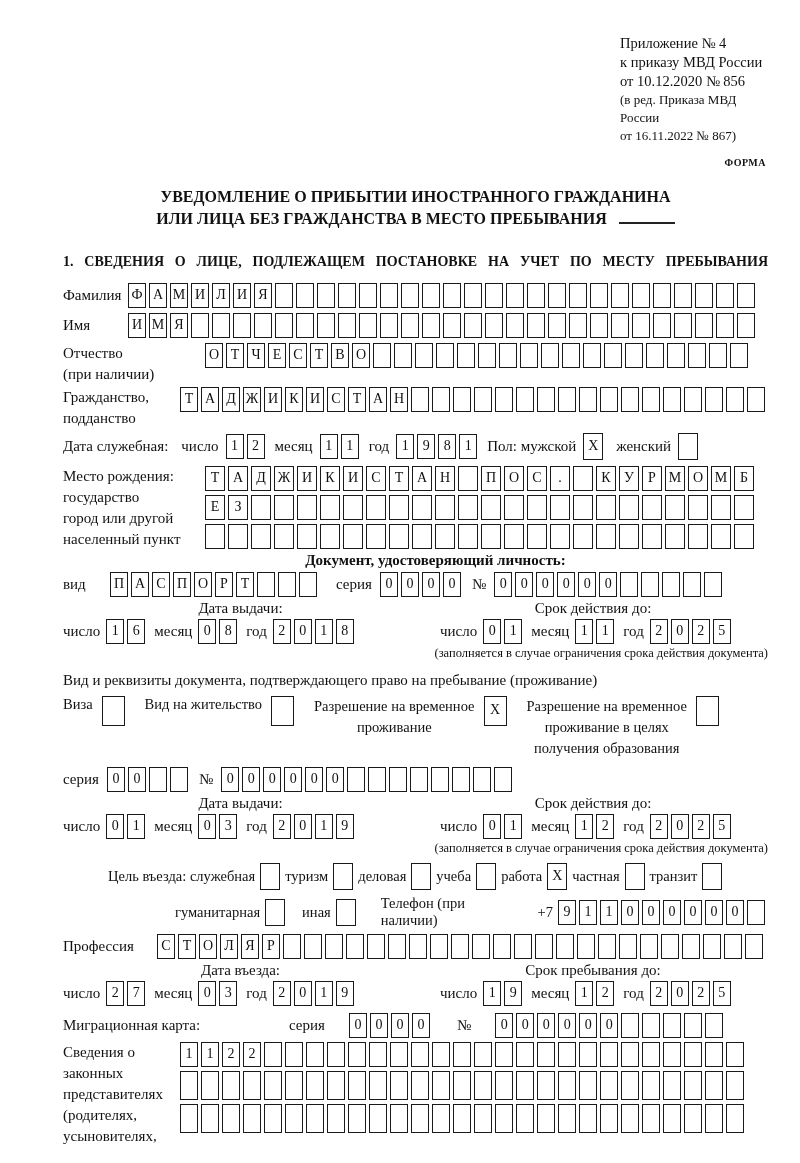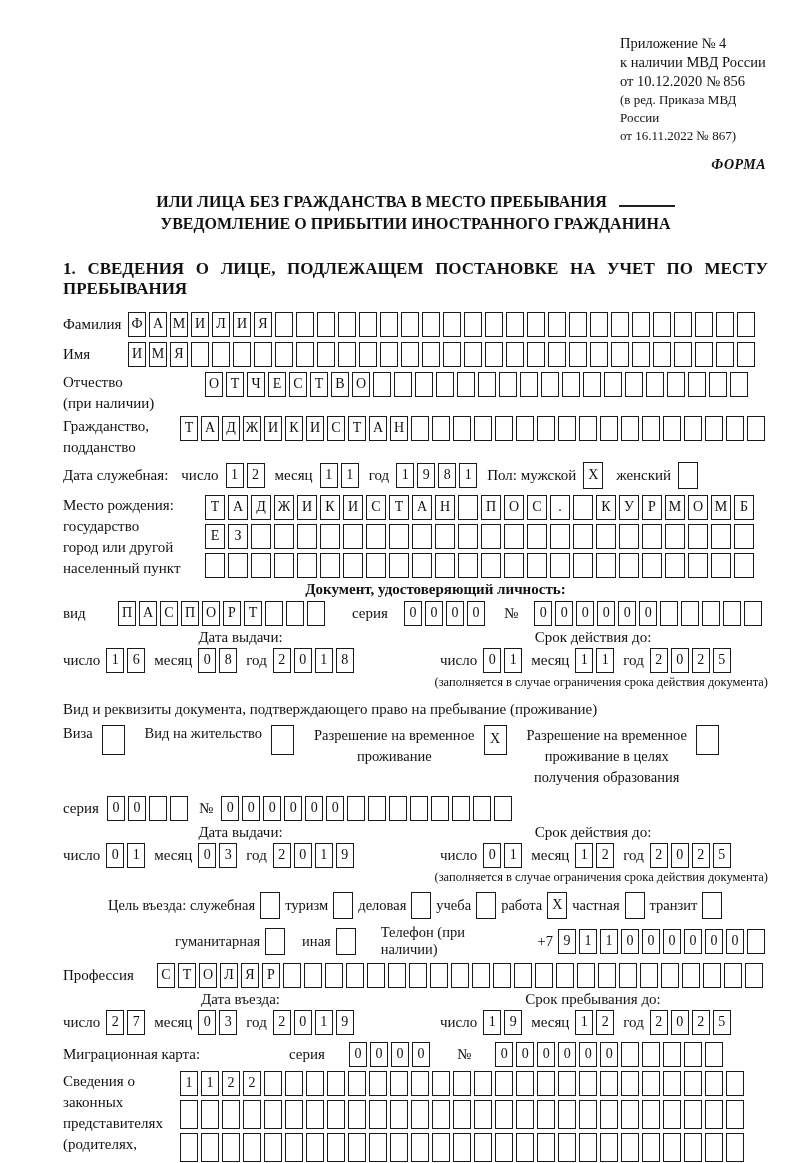--- a/index.html
+++ b/index.html
@@ -5,25 +5,25 @@
   html,body{margin:0;padding:0;background:#fff;}
   body{
     width:800px;height:1163px;box-sizing:border-box;overflow:hidden;
     padding:34px 32px 10px 63px;
     font-family:"Liberation Serif","DejaVu Serif",serif;
     font-size:15px;color:#111;
   }
   
   .ref{margin-left:557px;line-height:19px;font-size:14.5px;}
   .ref .small{font-size:13px;line-height:18px;}
-  .forma{text-align:right;font-weight:bold;margin-top:12px;font-size:14px;letter-spacing:.5px;padding-right:2px;font-style:italic;}
+  .forma{text-align:right;font-weight:bold;margin-top:12px;font-size:10px;letter-spacing:.5px;padding-right:2px;}
   
   .title{text-align:center;font-weight:bold;font-size:16px;margin-top:18px;line-height:22px;}
   .uline{display:inline-block;width:56px;border-bottom:2.2px solid #222;margin-left:12px;height:14px;}
-  .sec1{font-weight:bold;font-size:17px;margin-top:24px;text-align:justify;text-align-last:justify;}
+  .sec1{font-weight:bold;font-size:14px;margin-top:24px;text-align:justify;text-align-last:justify;}
   .rows{margin-top:13px;}
   
   .row{display:flex;align-items:center;margin-bottom:5px;}
   .row.top{align-items:flex-start;}
   .lbl{flex:none;line-height:21px;}
   .cells{white-space:nowrap;flex:none;}
   .cell{
     display:inline-block;box-sizing:border-box;width:18px;height:25px;line-height:21px;
     border:1.7px solid #1a1a1a;margin-right:3px;text-align:center;font-size:14px;background:#fff;vertical-align:top;
   }
@@ -51,31 +51,31 @@
   .purpose{gap:5px;font-size:14.5px;margin-left:45px;}
   .gap14{margin-left:12px;}
   .gap22{margin-left:20px;}
   .doc-head{font-weight:bold;text-align:center;padding-left:40px;margin-bottom:3px;}
 </style>
 </head>
 <body>
 
 <div class="ref">
   <div>Приложение № 4</div>
-  <div>к наличии МВД России</div>
+  <div>к приказу МВД России</div>
   <div>от 10.12.2020 № 856</div>
   <div class="small">(в ред. Приказа МВД России</div>
   <div class="small">от 16.11.2022 № 867)</div>
 </div>
 
 <div class="forma">ФОРМА</div>
 
 <div class="title">
+  <div>УВЕДОМЛЕНИЕ О ПРИБЫТИИ ИНОСТРАННОГО ГРАЖДАНИНА</div>
   <div><span>ИЛИ ЛИЦА БЕЗ ГРАЖДАНСТВА В МЕСТО ПРЕБЫВАНИЯ</span><span class="uline"></span></div>
-  <div>УВЕДОМЛЕНИЕ О ПРИБЫТИИ ИНОСТРАННОГО ГРАЖДАНИНА</div>
 </div>
 
 <div class="sec1">1. СВЕДЕНИЯ О ЛИЦЕ, ПОДЛЕЖАЩЕМ ПОСТАНОВКЕ НА УЧЕТ ПО МЕСТУ ПРЕБЫВАНИЯ</div>
 
 <div class="rows">
 
   <div class="row">
     <div class="lbl" style="width:65px">Фамилия</div>
     <div class="cells"><span class="cell">Ф</span><span class="cell">А</span><span class="cell">М</span><span class="cell">И</span><span class="cell">Л</span><span class="cell">И</span><span class="cell">Я</span><span class="cell"></span><span class="cell"></span><span class="cell"></span><span class="cell"></span><span class="cell"></span><span class="cell"></span><span class="cell"></span><span class="cell"></span><span class="cell"></span><span class="cell"></span><span class="cell"></span><span class="cell"></span><span class="cell"></span><span class="cell"></span><span class="cell"></span><span class="cell"></span><span class="cell"></span><span class="cell"></span><span class="cell"></span><span class="cell"></span><span class="cell"></span><span class="cell"></span><span class="cell"></span></div>
   </div>
@@ -124,21 +124,21 @@
     </div>
     <div>
       <div class="cells wide mb"><span class="cell">Т</span><span class="cell">А</span><span class="cell">Д</span><span class="cell">Ж</span><span class="cell">И</span><span class="cell">К</span><span class="cell">И</span><span class="cell">С</span><span class="cell">Т</span><span class="cell">А</span><span class="cell">Н</span><span class="cell"></span><span class="cell">П</span><span class="cell">О</span><span class="cell">С</span><span class="cell">.</span><span class="cell"></span><span class="cell">К</span><span class="cell">У</span><span class="cell">Р</span><span class="cell">М</span><span class="cell">О</span><span class="cell">М</span><span class="cell">Б</span></div>
       <div class="cells wide mb"><span class="cell">Е</span><span class="cell">З</span><span class="cell"></span><span class="cell"></span><span class="cell"></span><span class="cell"></span><span class="cell"></span><span class="cell"></span><span class="cell"></span><span class="cell"></span><span class="cell"></span><span class="cell"></span><span class="cell"></span><span class="cell"></span><span class="cell"></span><span class="cell"></span><span class="cell"></span><span class="cell"></span><span class="cell"></span><span class="cell"></span><span class="cell"></span><span class="cell"></span><span class="cell"></span><span class="cell"></span></div>
       <div class="cells wide"><span class="cell"></span><span class="cell"></span><span class="cell"></span><span class="cell"></span><span class="cell"></span><span class="cell"></span><span class="cell"></span><span class="cell"></span><span class="cell"></span><span class="cell"></span><span class="cell"></span><span class="cell"></span><span class="cell"></span><span class="cell"></span><span class="cell"></span><span class="cell"></span><span class="cell"></span><span class="cell"></span><span class="cell"></span><span class="cell"></span><span class="cell"></span><span class="cell"></span><span class="cell"></span><span class="cell"></span></div>
     </div>
   </div>
 
   <div class="doc-head">Документ, удостоверяющий личность:</div>
 
-  <div class="row" style="gap:16px;margin-bottom:3px">
+  <div class="row" style="gap:8px;margin-bottom:3px">
     <span class="lbl" style="width:39px">вид</span>
     <span class="cells"><span class="cell">П</span><span class="cell">А</span><span class="cell">С</span><span class="cell">П</span><span class="cell">О</span><span class="cell">Р</span><span class="cell">Т</span><span class="cell"></span><span class="cell"></span><span class="cell"></span></span>
     <span class="dlbl" style="margin-left:8px">серия</span>
     <span class="cells"><span class="cell">0</span><span class="cell">0</span><span class="cell">0</span><span class="cell">0</span></span>
     <span class="dlbl">№</span>
     <span class="cells"><span class="cell">0</span><span class="cell">0</span><span class="cell">0</span><span class="cell">0</span><span class="cell">0</span><span class="cell">0</span><span class="cell"></span><span class="cell"></span><span class="cell"></span><span class="cell"></span><span class="cell"></span></span>
   </div>
 
   <div class="dhead">
     <div class="dh-l">Дата выдачи:</div>

